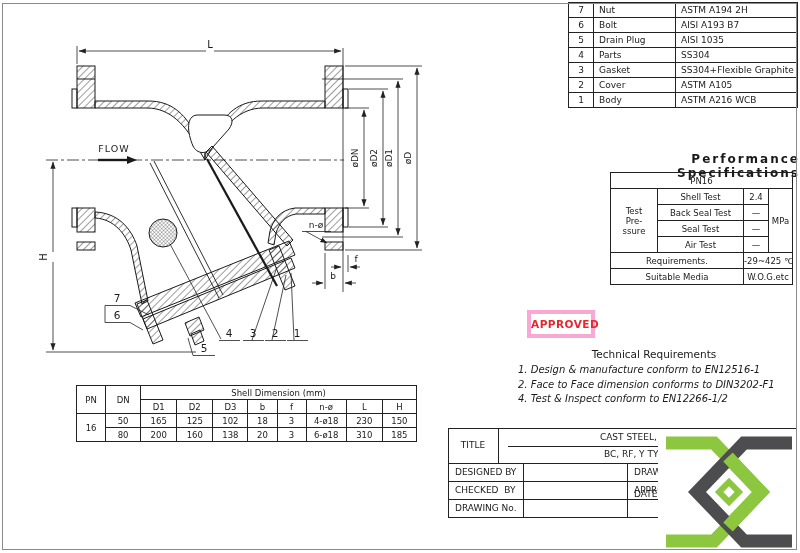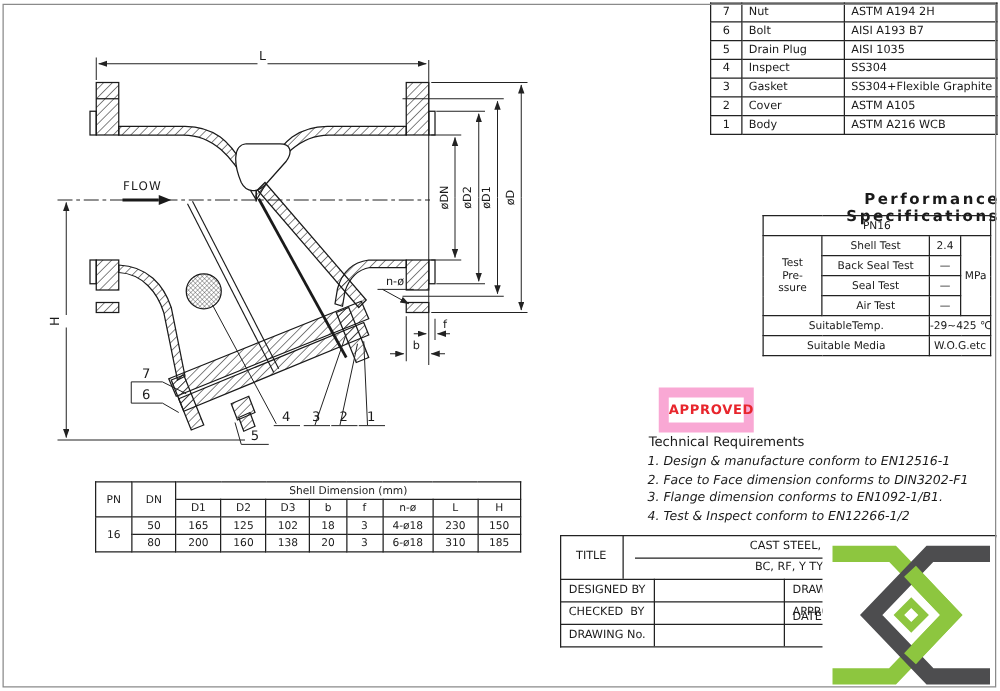--- a/index.html
+++ b/index.html
@@ -16,24 +16,24 @@
   #parts-table td.c{text-align:center;}
   #parts-table td.l{padding-left:5px;text-align:left;}
   
   #perf-title{position:absolute;left:600px;top:152px;width:200px;text-align:right;
       font-size:12px;letter-spacing:2px;font-weight:bold;}
   #perf-table{position:absolute;left:610px;top:172px;width:182px;font-size:8.5px;}
   #perf-table td{height:15px;text-align:center;}
   #perf-table td.pre{white-space:pre-line;line-height:10px;font-size:8.5px;}
   
   #stamp{position:absolute;left:527px;top:310px;width:60px;height:20px;
-      border:8px solid #f9a8d4;color:#e8262d;font-size:10.5px;font-weight:bold;
+      border:4px solid #f9a8d4;color:#e8262d;font-size:10.5px;font-weight:bold;
       text-align:center;line-height:20px;letter-spacing:.5px;background:#fff;}
   
-  #techreq-title{position:absolute;left:519px;top:348px;width:270px;font-size:10.5px;}
+  #techreq-title{position:absolute;left:519px;top:348px;width:270px;text-align:center;font-size:10.5px;}
   #techreq-list{position:absolute;left:518px;top:363px;width:278px;font-size:10px;line-height:14.6px;font-style:italic;}
   #techreq-list div{white-space:nowrap;}
   
   #dim-table{position:absolute;left:76px;top:385px;width:341px;font-size:8.5px;}
   #dim-table td{height:13px;text-align:center;}
   
   .tb-line{position:absolute;background:#222;}
   .tb-label{position:absolute;font-size:9px;line-height:18px;white-space:pre;}
   #titleblock{position:absolute;left:448px;top:428px;width:349px;height:89px;}
   
@@ -203,21 +203,21 @@
         <td class="l">Bolt</td>
         <td class="l">AISI A193 B7</td>
       </tr>
   <tr>
         <td class="c">5</td>
         <td class="l">Drain Plug</td>
         <td class="l">AISI 1035</td>
       </tr>
   <tr>
         <td class="c">4</td>
-        <td class="l">Inspect</td>
+        <td class="l">Parts</td>
         <td class="l">SS304</td>
       </tr>
   <tr>
         <td class="c">3</td>
         <td class="l">Gasket</td>
         <td class="l">SS304+Flexible Graphite</td>
       </tr>
   <tr>
         <td class="c">2</td>
         <td class="l">Cover</td>
@@ -257,37 +257,36 @@
       </tr>
   <tr>
         <td>Seal Test</td>
         <td>—</td>
       </tr>
   <tr>
         <td>Air Test</td>
         <td>—</td>
       </tr>
   <tr>
-        <td colspan="2">SuitableTemp.</td>
+        <td colspan="2">Requirements.</td>
       <td colspan="2">-29~425 ℃</td>
       </tr>
   <tr>
         <td colspan="2">Suitable Media</td>
       <td colspan="2">W.O.G.etc</td>
       </tr>
 </tbody>
   </table>
 
 <div id="stamp">APPROVED</div>
 
 <div id="techreq-title">Technical Requirements</div>
 <div id="techreq-list">
   <div>1. Design &amp; manufacture conform to EN12516-1</div>
   <div>2. Face to Face dimension conforms to DIN3202-F1</div>
-  <div>3. Flange dimension conforms to EN1092-1/B1.</div>
   <div>4. Test &amp; Inspect conform to EN12266-1/2</div>
 </div>
 
 <table id="dim-table">
   <colgroup>
       <col style="width:29px">
       <col style="width:35px">
       <col style="width:36px">
       <col style="width:36px">
       <col style="width:35px">

